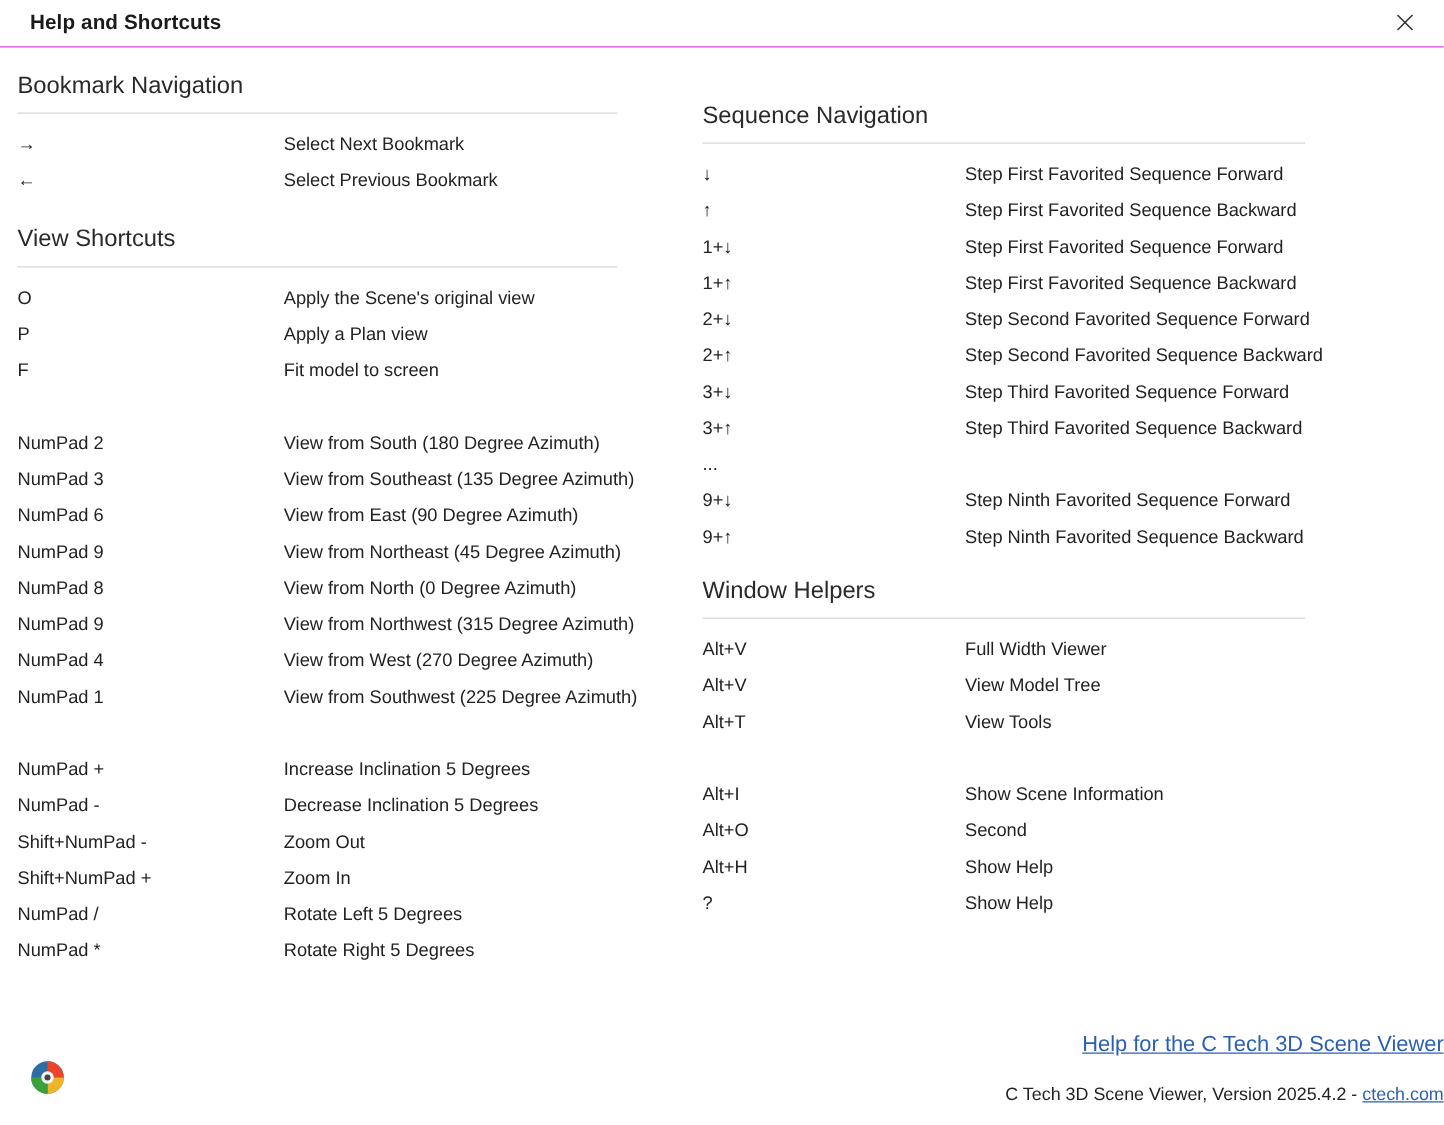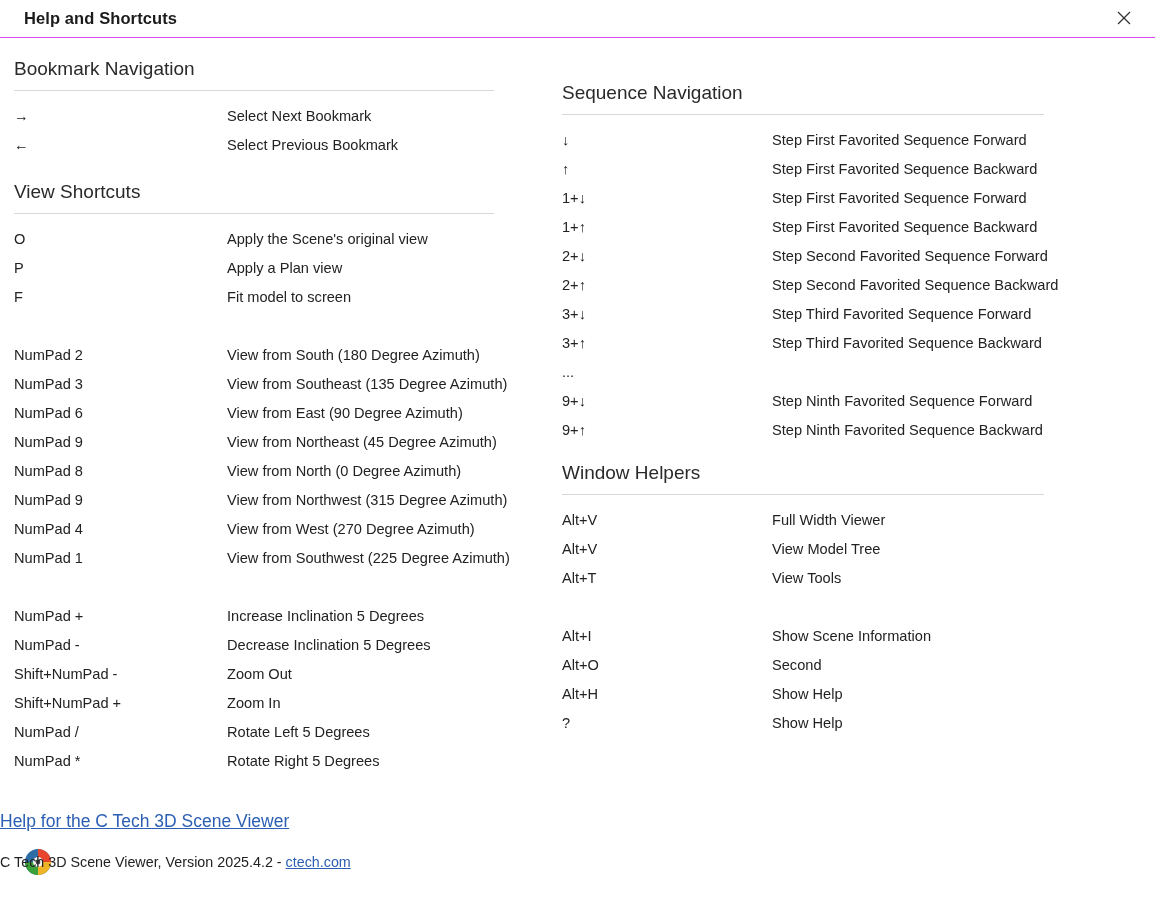--- a/index.html
+++ b/index.html
@@ -86,22 +86,22 @@
   .col-left td.key { width: 213px; }
   .col-right td.key { width: 210px; }
   td.gap { height: 15px; }
 
   .arrow { font-size: 15px; }
 
   .footer {
     position: absolute;
     left: 0;
     right: 0;
-    bottom: 30px;
-    text-align: left;
+    bottom: 16px;
+    text-align: right;
   }
   .help-link {
     font-size: 17.5px;
     color: #2b5fb4;
     text-decoration: underline;
     cursor: pointer;
     display: inline-block;
     margin-bottom: 22px;
   }
   .version-line {

